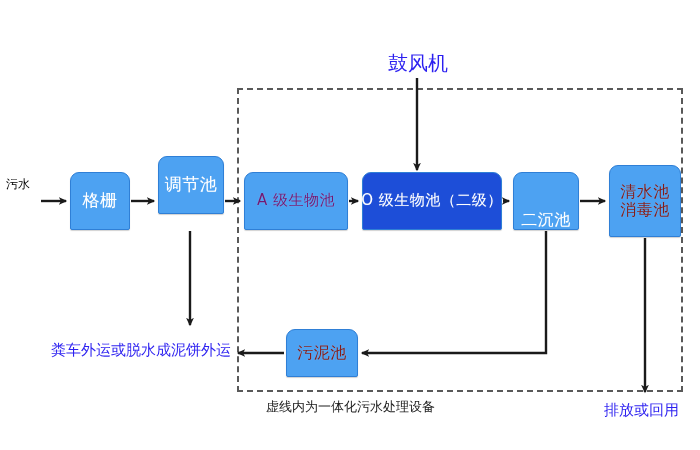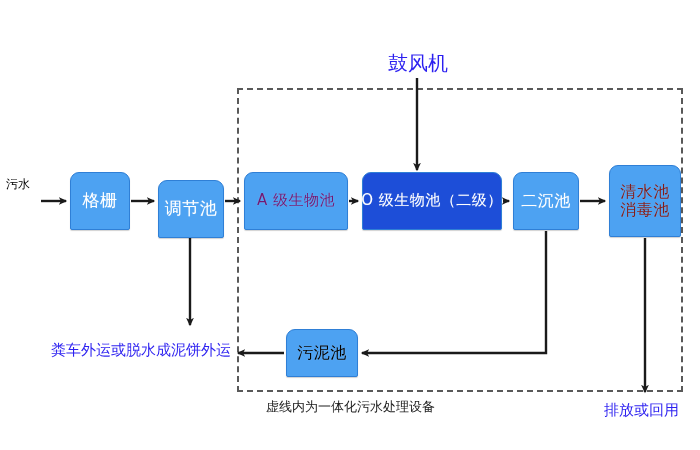--- a/index.html
+++ b/index.html
@@ -93,42 +93,42 @@
       <path d="M546,231 L546,353 L362,353"></path>
       <path d="M284,353 L238,353"></path>
       <path d="M645,238 L645,392"></path>
     </g>
   </svg>
 
   <div class="node" id="node-grille" style="left: 70px; top: 172px; width: 60px; height: 58px; font-size: 17px; background: rgb(77, 162, 242); border-color: rgb(47, 127, 214); color: rgb(255, 255, 255); font-family: Liberation Serif, serif;">
     <span>格栅</span>
   </div>
 
-  <div class="node" id="node-regulating" style="left: 158px; top: 180px; width: 66px; height: 58px; font-size: 17px; background: rgb(77, 162, 242); border-color: rgb(47, 127, 214); color: rgb(255, 255, 255);">
+  <div class="node" id="node-regulating" style="left: 158px; top: 156px; width: 66px; height: 58px; font-size: 17px; background: rgb(77, 162, 242); border-color: rgb(47, 127, 214); color: rgb(255, 255, 255);">
     <span>调节池</span>
   </div>
 
   <div class="node" id="node-a-bio" style="left: 244px; top: 172px; width: 104px; height: 58px; font-size: 15px; background: rgb(77, 162, 242); border-color: rgb(47, 127, 214); color: #701a75;">
     <span>A 级生物池</span>
   </div>
 
   <div class="node" id="node-o-bio" style="left: 362px; top: 172px; width: 140px; height: 58px; font-size: 15px; background: #1d4ed8; border-color: rgb(47, 127, 214); color: rgb(255, 255, 255);">
     <span>O 级生物池（二级）</span>
   </div>
 
-  <div class="node" id="node-secondary" style="left: 513px; top: 172px; width: 66px; height: 58px; font-size: 16px; background: rgb(77, 162, 242); border-color: rgb(47, 127, 214); color: rgb(255, 255, 255);">
+  <div class="node" id="node-secondary" style="left: 513px; top: 172px; width: 66px; height: 58px; font-size: 16px; background: rgb(77, 162, 242); border-color: rgb(47, 127, 214); color: rgb(255, 255, 255); justify-content: flex-end;">
     <span>二沉池</span>
   </div>
 
   <div class="node" id="node-clearwater" style="left: 609px; top: 165px; width: 72px; height: 72px; font-size: 16px; background: rgb(77, 162, 242); border-color: rgb(47, 127, 214); color: #7f1d1d;">
     <span>清水池</span>
     <span>消毒池</span>
   </div>
 
-  <div class="node" id="node-sludge" style="left: 286px; top: 329px; width: 72px; height: 48px; font-size: 16px; background: rgb(77, 162, 242); border-color: rgb(47, 127, 214); color: #000000;">
+  <div class="node" id="node-sludge" style="left: 286px; top: 329px; width: 72px; height: 48px; font-size: 16px; background: rgb(77, 162, 242); border-color: rgb(47, 127, 214); color: #7f1d1d;">
     <span>污泥池</span>
   </div>
 
   <div class="blue-label" id="ann-blower" style="left: 388px; top: 50px; font-size: 20px; color: rgb(43, 31, 240);">鼓风机</div>
   <div class="plain-label" id="ann-inlet" style="left: 6px; top: 176px; font-size: 12px; color: rgb(0, 0, 0);">污水</div>
   <div class="blue-label" id="ann-sludge-out" style="left: 51px; top: 341px; font-size: 15px; color: rgb(43, 31, 240);">粪车外运或脱水成泥饼外运</div>
   <div class="blue-label" id="ann-discharge" style="left: 604px; top: 401px; font-size: 15px; color: rgb(43, 31, 240);">排放或回用</div>
 
   <div class="caption" id="caption" style="left: 240px; top: 398px; font-size: 13px; margin-left: 26px;">虚线内为一体化污水处理设备</div>
 </div>

